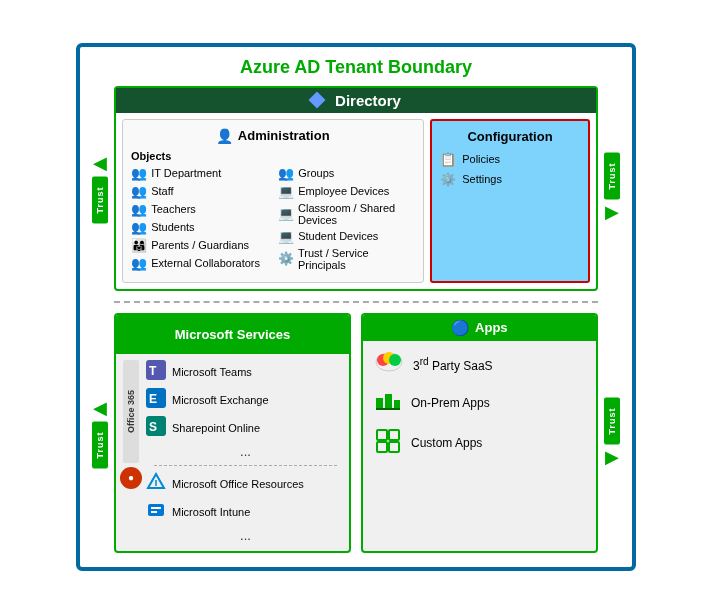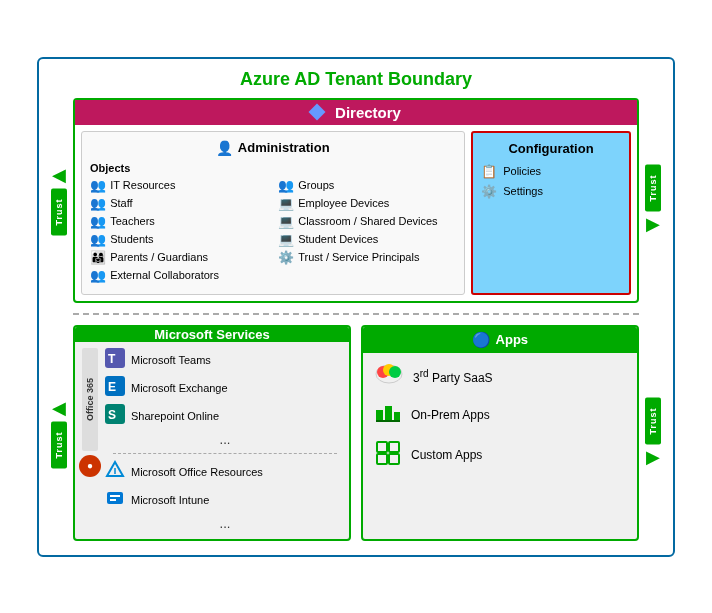--- a/index.html
+++ b/index.html
@@ -7,43 +7,43 @@
       font-family: Arial, sans-serif;
       background: #fff;
       width: 712px;
       min-height: 613px;
       display: flex;
       align-items: center;
       justify-content: center;
       padding: 10px;
     }
     .outer-container {
-      width: 638px;
-      border: 2px solid #0369a1;
+      width: 560px;
+      border: 4px solid #0369a1;
       border-radius: 6px;
       padding: 10px 14px 14px 14px;
       position: relative;
       background: #fff;
     }
     .tenant-title {
       text-align: center;
       color: #00aa00;
       font-size: 18px;
       font-weight: bold;
       margin-bottom: 8px;
     }
     
     .directory-box {
       border: 2px solid #00aa00;
       border-radius: 4px;
       margin-bottom: 10px;
       position: relative;
     }
     .directory-header {
-      background: #be185d;
+      background: #14532d;
       color: #fff;
       text-align: center;
       font-weight: bold;
       font-size: 15px;
       padding: 4px 0;
       display: flex;
       align-items: center;
       justify-content: center;
       gap: 8px;
     }
@@ -131,21 +131,21 @@
       background: #f0f0f0;
       padding: 0 0 6px 0;
       position: relative;
     }
     .ms-header {
       background: #00aa00;
       color: #fff;
       text-align: center;
       font-weight: bold;
       font-size: 13px;
-      padding: 0 0;
+      padding: 12px 0;
       border-radius: 2px 2px 0 0;
     }
     .ms-content {
       display: flex;
       padding: 6px 4px 0 4px;
     }
     .ms-items {
       flex: 1;
     }
     .ms-item {
@@ -245,21 +245,21 @@
         <div class="admin-box">
           <div class="admin-title">
             <span style="font-size:14px;">👤</span>
             <span>Administration</span>
           </div>
           <div class="objects-label">Objects</div>
           <div class="admin-columns">
             <div class="admin-col">
               <div class="admin-item">
                 <span class="admin-icon">👥</span>
-                <span>IT Resources</span>
+                <span>IT Department</span>
               </div>
               <div class="admin-item">
                 <span class="admin-icon">👥</span>
                 <span>Staff</span>
               </div>
               <div class="admin-item">
                 <span class="admin-icon">👥</span>
                 <span>Teachers</span>
               </div>
               <div class="admin-item">

